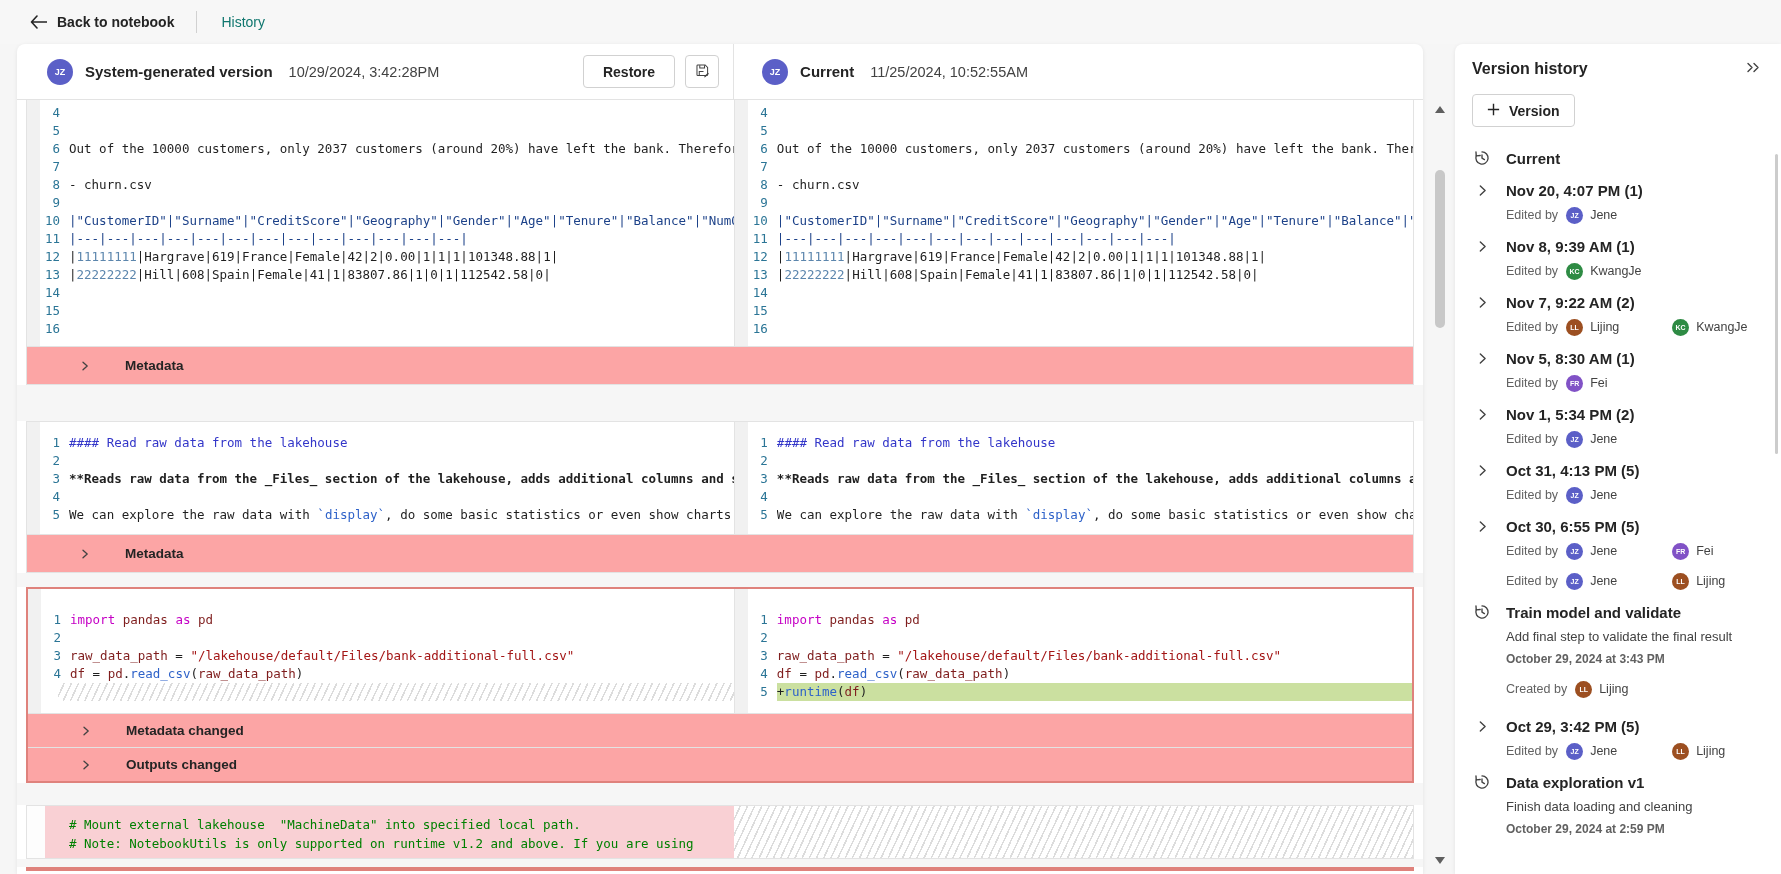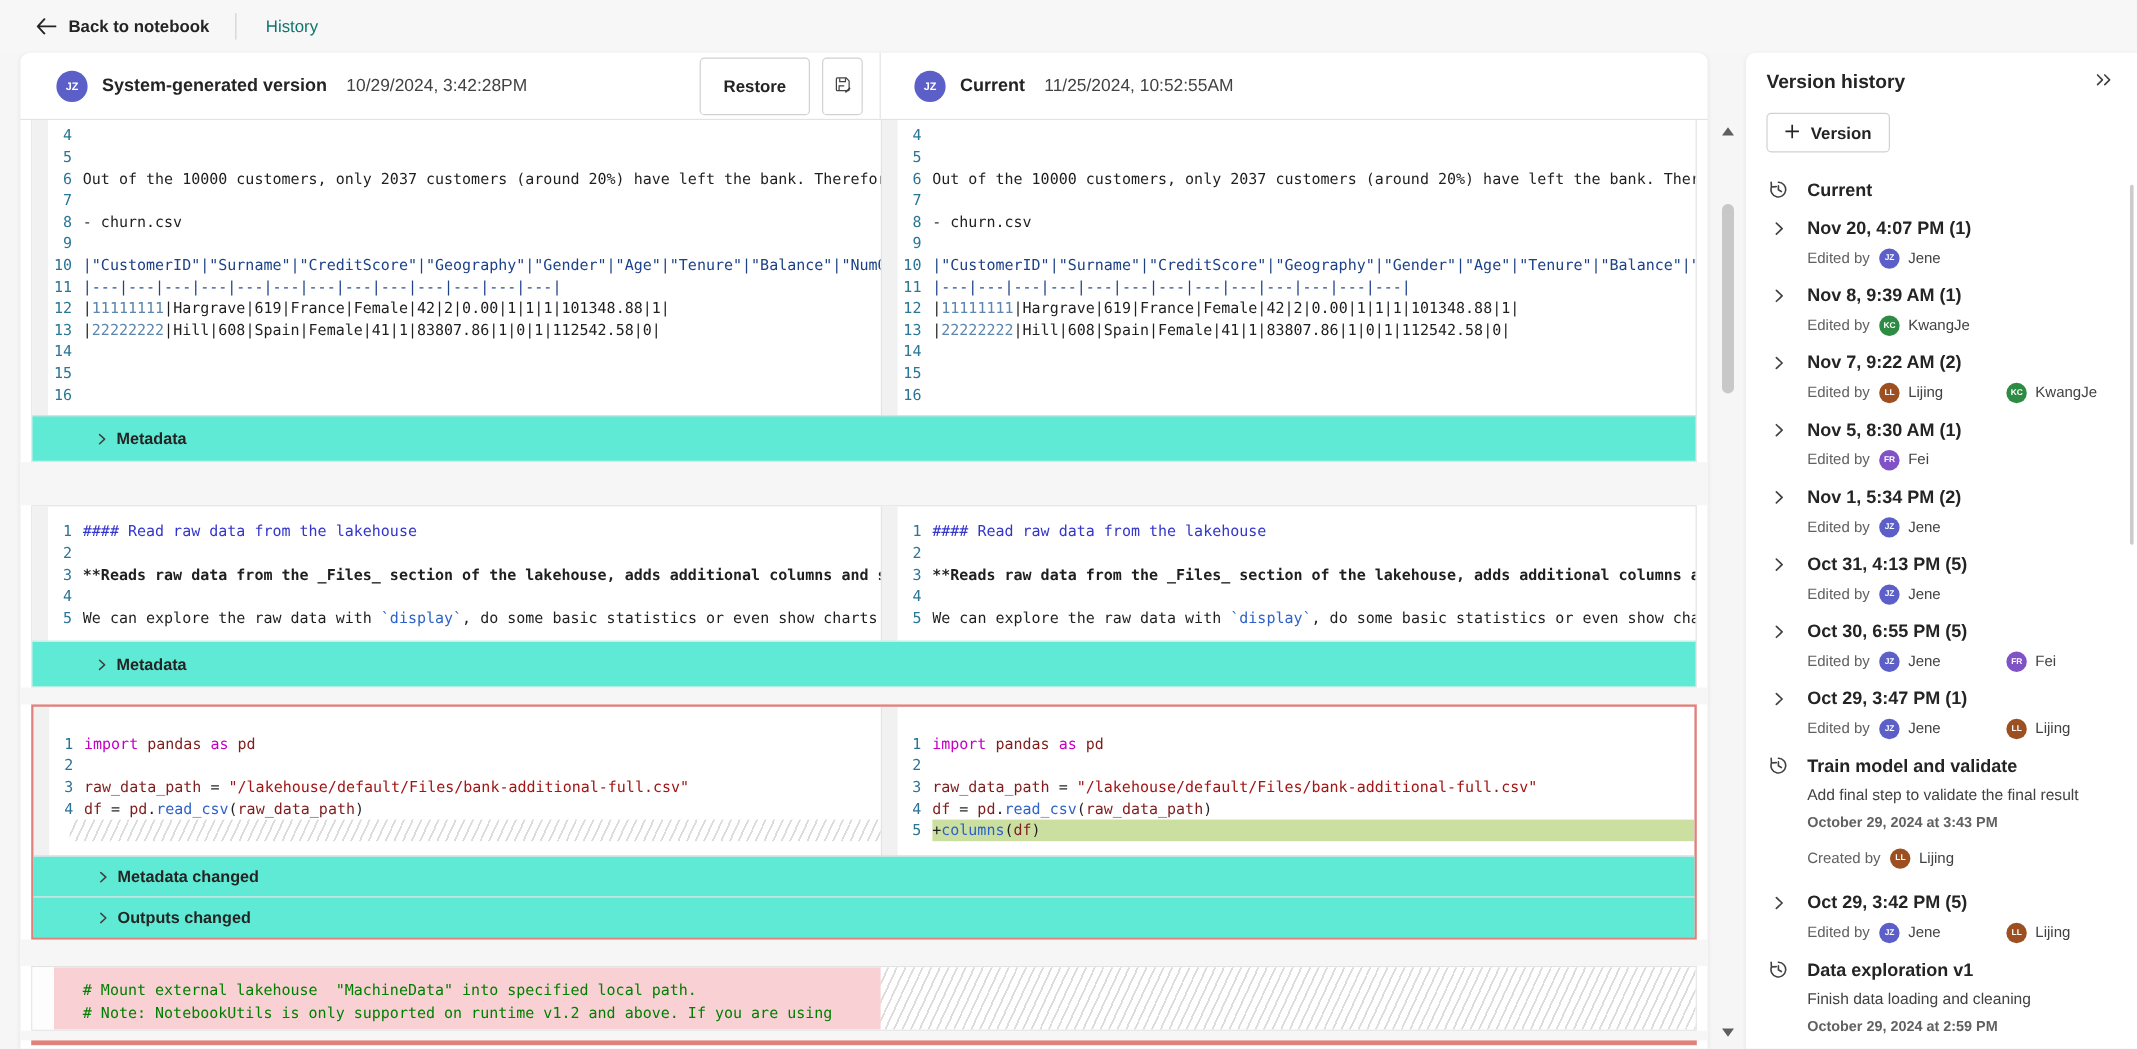--- a/index.html
+++ b/index.html
@@ -20,21 +20,21 @@
     background:#fff; border-radius:8px 8px 0 0; box-shadow:0 1px 4px rgba(0,0,0,.08); }
 
   .diff-header { height:56px; border-bottom:1px solid #e3e3e3; display:flex; }
   .dh-half { display:flex; align-items:center; }
   .dh-left { width:51%; padding:0 14px 0 30px; border-right:1px solid #e3e3e3; }
   .dh-right { width:49%; padding-left:28px; }
   .avatar { width:26px; height:26px; border-radius:50%; background:#5b5fc7; color:#fff;
     font-size:9px; font-weight:700; display:flex; align-items:center; justify-content:center; flex:none; }
   .dh-title { font-size:15px; font-weight:700; color:#242424; margin-left:12px; white-space:nowrap; }
   .dh-time { font-size:14.5px; color:#424242; margin-left:16px; white-space:nowrap; }
-  .btn { border:1px solid #d1d1d1; background:#fff; border-radius:4px; height:48px;
+  .btn { border:1px solid #d1d1d1; background:#fff; border-radius:4px; height:33px;
     font-family:inherit; font-size:14px; font-weight:600; color:#242424; cursor:pointer; }
   .restore-btn { width:92px; margin-left:auto; }
   .saveas-btn { width:34px; margin-left:10px; display:flex; align-items:center; justify-content:center; }
 
   
   .diff-body { padding:0 9px; }
   .cellbox { border:1px solid #e3e3e3; background:#fff; position:relative; }
   .cell1 { border-top:none; }
   .cellbox.changed { border:2px solid #df827c; }
   .code-split { display:flex; }
@@ -59,21 +59,21 @@
   .tok-fn { color:#2e62c9; }
   .tok-str { color:#a31515; }
   .tok-mdhead { color:#3336c9; }
   .tok-bold { font-weight:700; color:#1f1f1f; }
   .tok-coderef { color:#2e62c9; }
   .tok-tbl { color:#1d4289; }
   .tok-num { color:#5c86ad;text-align:center; }
   .tok-comment { color:#008000; }
 
   .cell-footer { border-top:1px solid #e3e3e3; height:38px; display:flex; align-items:center;
-    padding-left:52px; gap:6px; cursor:pointer; background:#5eead4; position:relative; }
+    padding-left:52px; gap:34px; cursor:pointer; background:#fca5a5; position:relative; }
   .cell-footer .chev { color:#424242; }
   .cf-label { font-size:13.5px; font-weight:700; color:#242424; }
   .changed .cell-footer { height:34px; }
 
   .spacer36 { height:36px; background:#f6f6f6; margin:0 -9px; }
   .spacer14 { height:14px; background:#f6f6f6; margin:0 -9px; }
   .spacer22 { height:22px; background:#f6f6f6; margin:0 -9px; }
   .spacer8  { height:8px;  background:#f6f6f6; margin:0 -9px; }
 
   
@@ -472,21 +472,21 @@
             <div class="code-line">
               <span class="ln">4</span>
               <span class="band">
                 <span class="code-text"><span class="tok-id">df</span><span class="tok-pl"> = </span><span class="tok-id">pd</span><span class="tok-pl">.</span><span class="tok-fn">read_csv</span><span class="tok-pl">(</span><span class="tok-id">raw_data_path</span><span class="tok-pl">)</span></span>
               </span>
             </div>
             <div class="code-line">
               <span class="ln">5</span>
               <span class="band added">
                 <span class="plus">+</span>
-                <span class="code-text"><span class="tok-fn">columns</span><span class="tok-pl">(</span><span class="tok-id">df</span><span class="tok-pl">)</span></span>
+                <span class="code-text"><span class="tok-fn">runtime</span><span class="tok-pl">(</span><span class="tok-id">df</span><span class="tok-pl">)</span></span>
               </span>
             </div>
           </div>
       </div>
       <div class="cell-footer">
         <span class="chev">
           <svg width="12" height="12" viewBox="0 0 12 12">
               <path d="M4 2.2L8.2 6L4 9.8" fill="none" stroke="currentColor" stroke-width="1.3" stroke-linecap="round" stroke-linejoin="round"></path>
             </svg>
         </span>
@@ -695,28 +695,20 @@
               <span>Jene</span>
             </span>
             <span class="vh-person">
               <span class="av" style="background: rgb(129, 82, 198);">FR</span>
               <span>Fei</span>
             </span>
           </div>
         </div>
       </div>
       <div class="vh-item auto">
-        <div class="vh-head">
-          <span class="vh-icon">
-            <svg width="13" height="13" viewBox="0 0 12 12">
-              <path d="M4 1.8L8.4 6L4 10.2" fill="none" stroke="currentColor" stroke-width="1.3" stroke-linecap="round" stroke-linejoin="round"></path>
-            </svg>
-          </span>
-          <span class="vh-title">Oct 29, 3:47 PM (1)</span>
-        </div>
         <div class="vh-sub">
           <div class="vh-people">
             <span>Edited by</span>
             <span class="vh-person">
               <span class="av" style="background: rgb(91, 95, 199);">JZ</span>
               <span>Jene</span>
             </span>
             <span class="vh-person">
               <span class="av" style="background: rgb(156, 79, 33);">LL</span>
               <span>Lijing</span>

